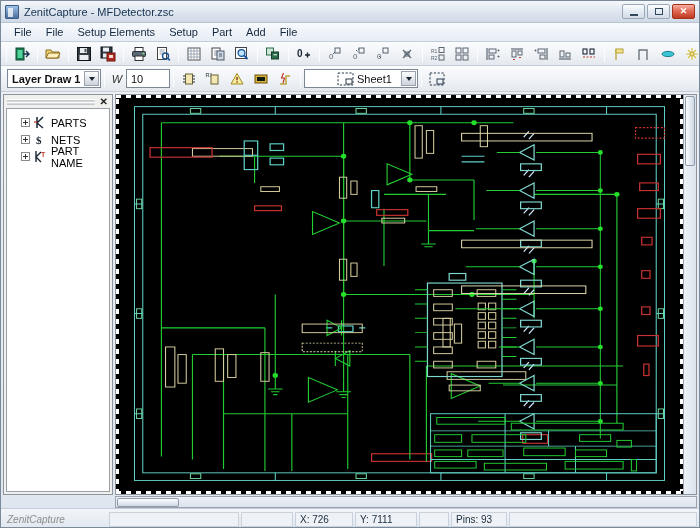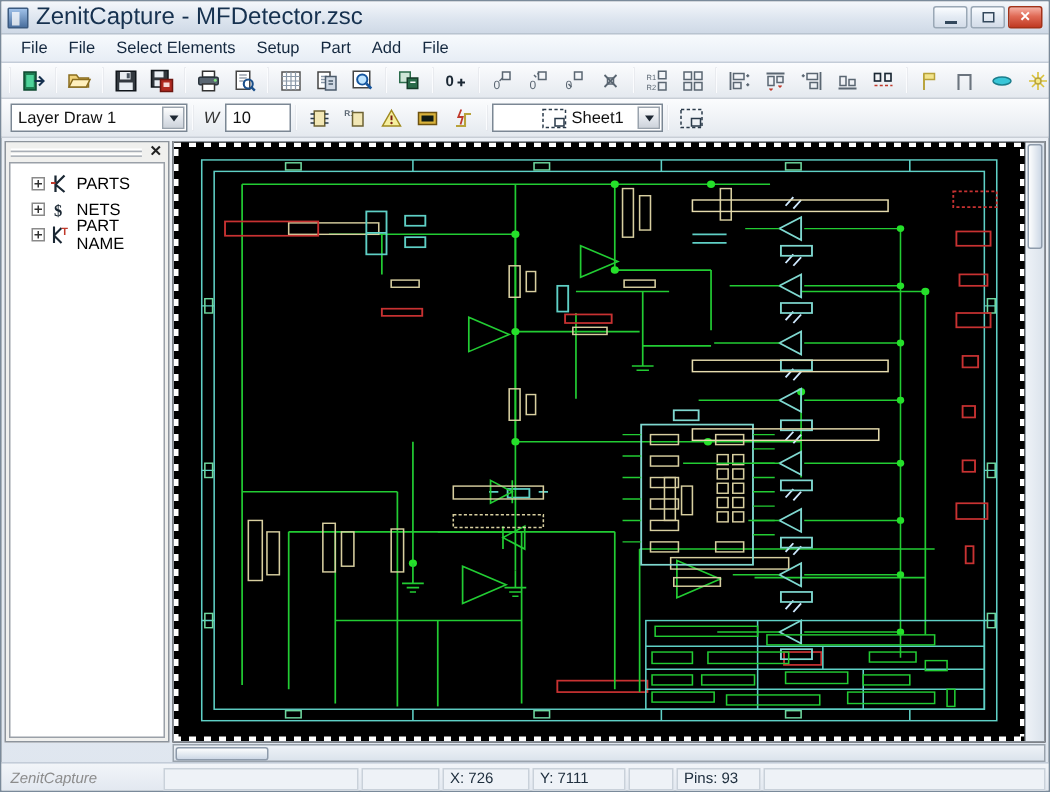--- a/index.html
+++ b/index.html
@@ -37,21 +37,21 @@
     border: 1px solid #3b5a80;
     border-radius: 1px;
     flex: none;
   }
   .app-icon::after {
     content:"";
     position:absolute; left:2px; top:2px; width:5px; height:9px;
     background:#fff; opacity:.75;
   }
   .title-text {
-    font-size: 16px; color: #16314f;
+    font-size: 11px; color: #16314f;
     white-space: nowrap;
   }
   .wincontrols { margin-left:auto; display:flex; gap:2px; padding-right:2px;}
   .wbtn {
     width: 23px; height: 15px;
     border: 1px solid #9aa8b6;
     border-radius: 2px;
     background: linear-gradient(#fbfdff,#e3eaf3 50%,#d3dce8);
     display:flex; align-items:center; justify-content:center;
     position: relative;
@@ -247,21 +247,21 @@
         </div>
       <div class="wbtn close">
         <span class="gl">✕</span>
       </div>
     </div>
   </div>
 
   <div class="menubar">
     <div class="menu-item">File</div>
     <div class="menu-item">File</div>
-    <div class="menu-item">Select Elements</div>
+    <div class="menu-item">Setup Elements</div>
     <div class="menu-item">Setup</div>
     <div class="menu-item">Part</div>
     <div class="menu-item">Add</div>
     <div class="menu-item">File</div>
   </div>
 
   <div class="toolbar tb1">
     <div class="sep"></div>
 
     <div class="tbtn">
@@ -466,21 +466,21 @@
     <div class="tbtn">
       <svg width="16" height="16" viewBox="0 0 16 16">
         <path d="M8 2v12M2 8h12M4 4l8 8M12 4l-8 8" stroke="#d9c23a" stroke-width="1.1"></path>
         <circle cx="8" cy="8" r="2" fill="#f5e98a" stroke="#b8a23a"></circle>
       </svg>
     </div>
 
   </div>
 
   <div class="toolbar tb2">
-    <div class="combo" style="width:118px;margin-left:4px;">
+    <div class="combo" style="width:94px;margin-left:4px;font-weight:bold;">
       <span class="cval">Layer Draw 1</span>
       <span class="arrow"></span>
     </div>
     <div class="sep"></div>
 
     <div class="wlabel">W</div>
     <div class="numbox">10</div>
     <div class="sep"></div>
 
     <div class="tbtn">

